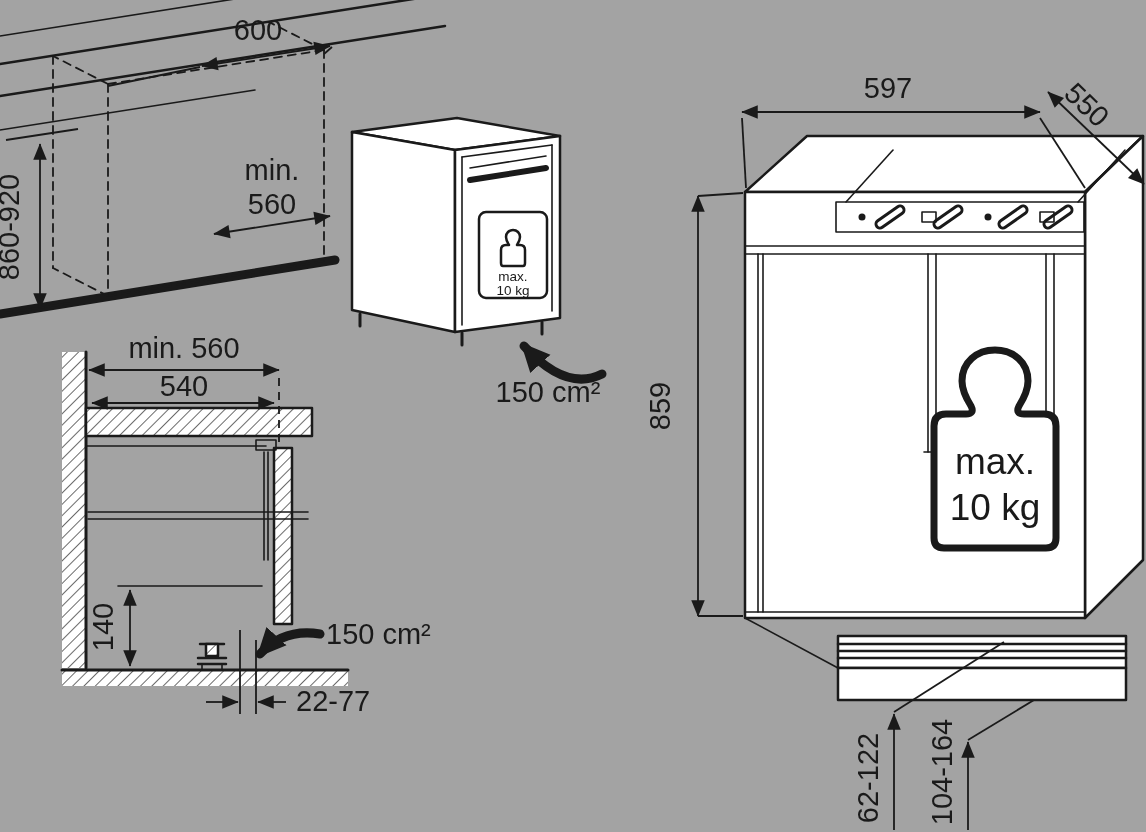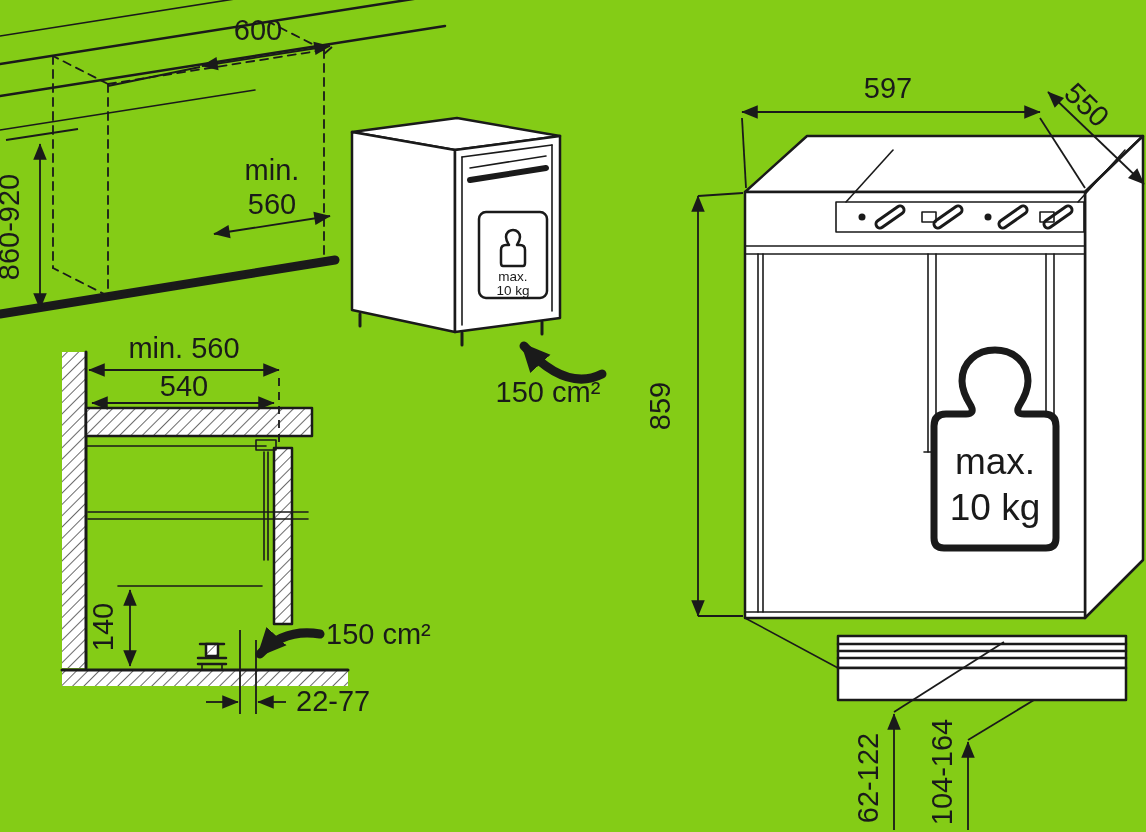--- a/index.html
+++ b/index.html
@@ -1,16 +1,16 @@
 <!DOCTYPE html>
 <html><head>
 <meta charset="utf-8">
 <style>
   html,body{margin:0;padding:0;background:#ffffff;}
-  .stage{position:relative;width:1146px;height:832px;background:#84cc16;overflow:hidden;}
+  .stage{position:relative;width:1146px;height:832px;background:#a3a3a3;overflow:hidden;}
   svg{display:block;}
   text{fill:#1a1a1a;font-family:"Liberation Sans",sans-serif;font-size:29px;text-anchor:middle;}
   .t-sm{font-size:13.5px;}
   .t-big{font-size:37px;}
   .t-start{text-anchor:start;}
   .ln{stroke:#1a1a1a;stroke-width:2.5;fill:none;stroke-linejoin:round;stroke-linecap:round;}
   .thin{stroke-width:1.6;}
   .th3{stroke-width:3;}
   .th9{stroke-width:9;}
   .dash{stroke-width:1.8;stroke-dasharray:8 6;}

